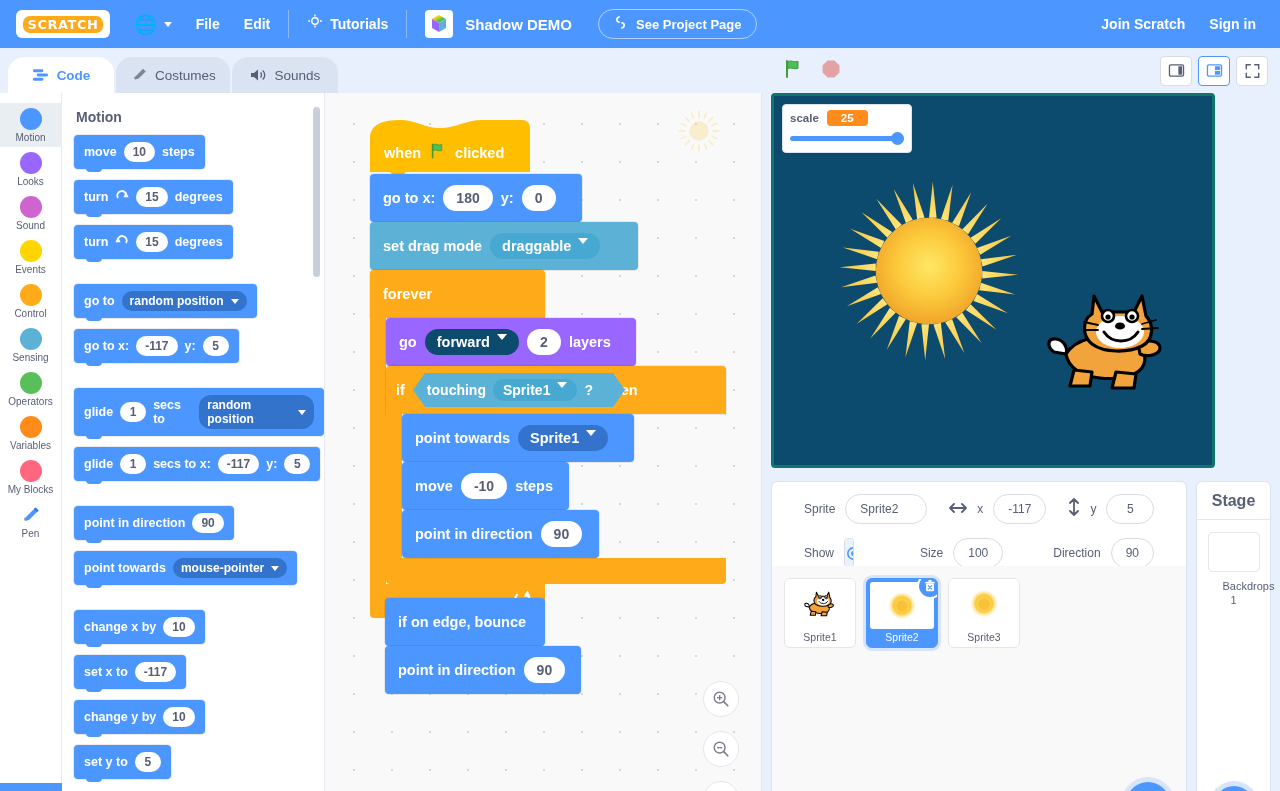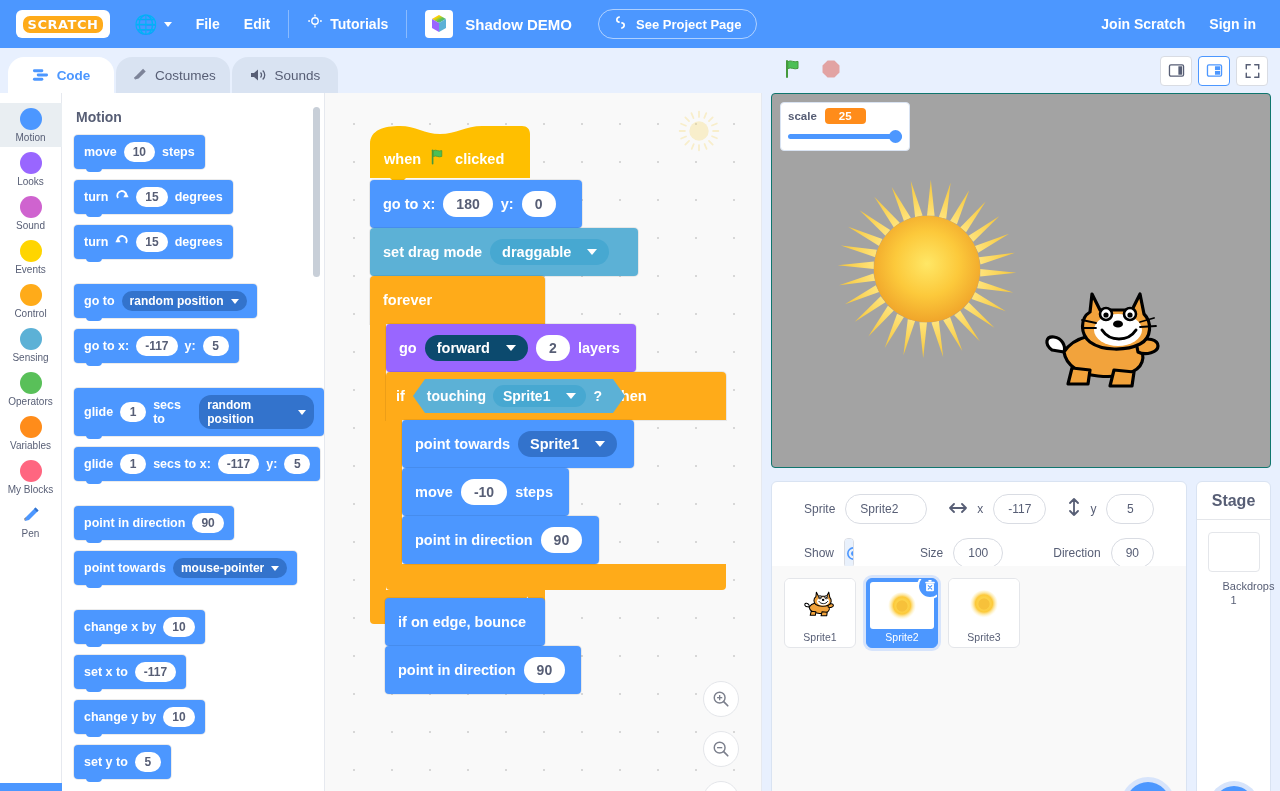--- a/index.html
+++ b/index.html
@@ -142,33 +142,33 @@
   
   #codearea {
     flex:1; background:#f9f9f9; position:relative; overflow:hidden;
     background-image:radial-gradient(#d7d7d7 1px, transparent 1px);
     background-size:38px 38px; background-position:10px 12px;
     border-right:1px solid #e6e9ef;
   }
   .wm-sun { position:absolute; right:40px; top:16px; opacity:.55; }
 
   
-  #script { position:absolute; left:45px; top:31px; }
+  #script { position:absolute; left:45px; top:25px; }
   .sblk {
     position:relative; display:flex; align-items:center; gap:8px;
     color:#fff; font-weight:bold; font-size:14.5px;
     border-radius:4px; padding:0 13px; height:48px;
     box-shadow:0 0 0 1px rgba(0,0,0,0.07);
   }
   .c-motion  { background:#4c97ff; }
   .c-control { background:#ffab19; }
   .c-sensing { background:#5cb1d6; }
   .c-looks   { background:#9966ff; }
   .dropnub {
-    display:flex; align-items:center; gap:16px; border-radius:14px;
+    display:flex; align-items:flex-start; gap:7px; border-radius:14px;
     padding:5px 12px; font-size:14.5px; color:#fff;
   }
   .dn-sensing { background:#47a8d1; }
   .dn-looks   { background:#0c4a6e; }
   .dn-motion  { background:#3373cc; }
   .soval {
     background:#fff; border-radius:14px; padding:5px 13px; min-width:34px;
     text-align:center; color:#575e75; font-size:14px; font-weight:bold;
   }
   .caret-big { border-left:5px solid transparent; border-right:5px solid transparent;
@@ -177,22 +177,22 @@
   
   .zoomctl { position:absolute; right:22px; bottom:22px; display:flex; flex-direction:column; gap:14px; }
   .zbtn {
     width:36px; height:36px; border-radius:50%; background:#fff; border:1px solid #e4e6ea;
     display:flex; align-items:center; justify-content:center; cursor:pointer;
   }
 
   
   #right { width:518px; background:#e8f0fe; display:flex; flex-direction:column; }
   #stage {
-    width:500px; height:375px; margin:0 9px; background:#a3a3a3;
-    border:1px solid #0f766e; border-radius:4px; position:relative; overflow:hidden;
+    width:444px; height:375px; margin:0 9px; background:#0c4a6e;
+    border:3px solid #0f766e; border-radius:4px; position:relative; overflow:hidden;
   }
   .monitor {
     position:absolute; left:8px; top:8px; background:#fff; border:1px solid #d9e3f2;
     border-radius:4px; padding:5px 7px 8px; min-width:130px;
   }
   .mon-row { display:flex; align-items:center; gap:8px; }
   .mon-label { font-size:11.5px; font-weight:bold; color:#575e75; }
   .mon-val {
     background:#ff8c1a; color:#fff; font-size:11.5px; font-weight:bold;
     border-radius:4px; padding:2px 14px; text-align:center;

